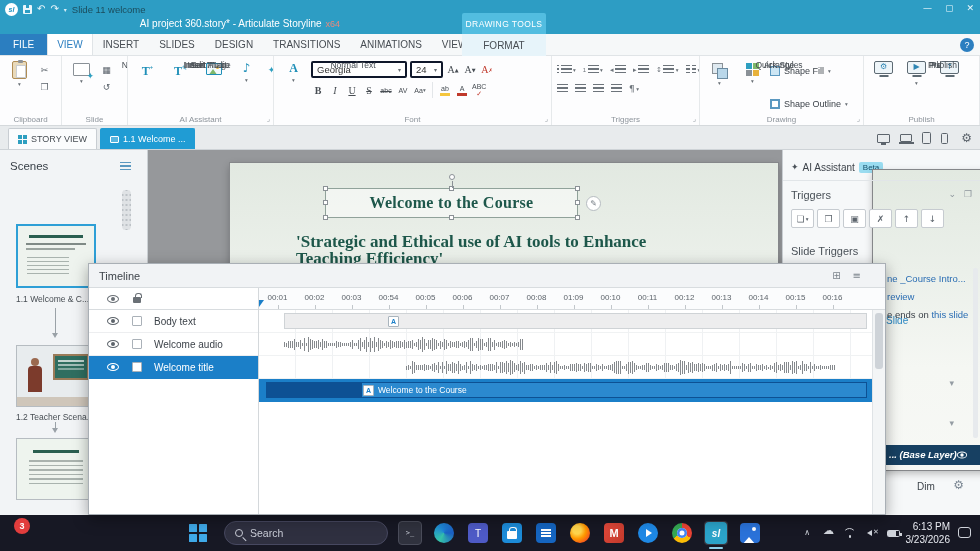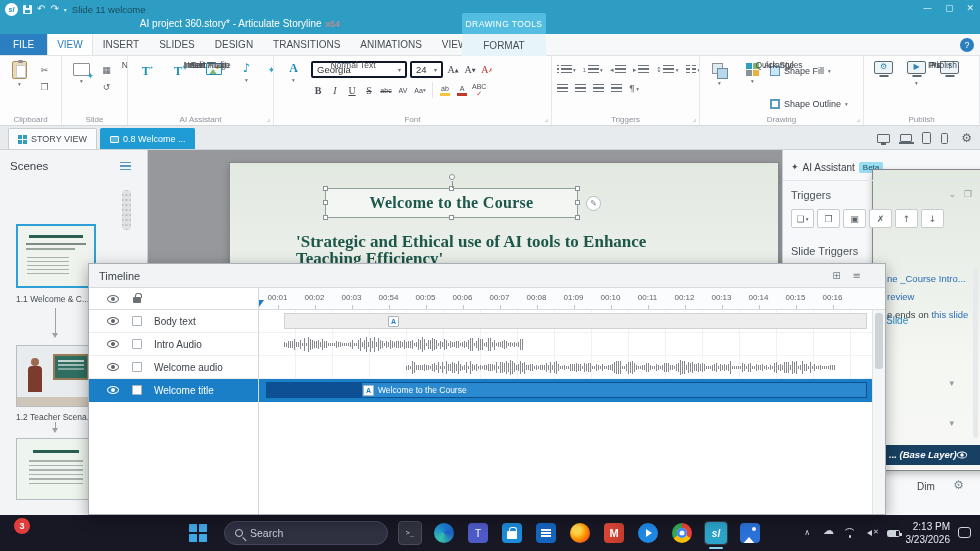--- a/index.html
+++ b/index.html
@@ -537,21 +537,21 @@
         <span class="gridic">
             <i></i>
             <i></i>
             <i></i>
             <i></i>
           </span>
         <span>STORY VIEW</span>
       </div>
       <div class="vtab active">
         <span class="slideic"></span>
-        <span>0.8 Welcome ...</span>
+        <span>1.1 Welcome ...</span>
       </div>
     </div>
     <div class="vdevices">
       <span class="d-mon"></span>
       <span class="d-lap"></span>
       <span class="d-tab"></span>
       <span class="d-ph"></span>
       <span class="gear sym">⚙</span>
     </div>
   </div>
@@ -689,25 +689,20 @@
     <div class="tl-body">
       <div class="tl-names">
         <div class="tl-nhead">
           <span class="ieye"></span>
           <span class="ilock"></span>
         </div>
         <div class="trow">
           <span class="ieye"></span>
           <span class="ck"></span>
           <span class="tname">Body text</span>
-        </div>
-        <div class="trow">
-          <span class="ieye"></span>
-          <span class="ck"></span>
-          <span class="tname">Intro Audio</span>
         </div>
         <div class="trow">
           <span class="ieye"></span>
           <span class="ck"></span>
           <span class="tname">Welcome audio</span>
         </div>
         <div class="trow sel">
           <span class="ieye"></span>
           <span class="ck"></span>
           <span class="tname">Welcome title</span>
@@ -1141,19 +1136,19 @@
     <span class="tbi" style="left:738px">
         <span class="photosic"></span>
       </span>
 
     <span class="tr tr-chev sym">∧</span>
     <span class="tr tr-cloud sym">☁</span>
     <span class="tr wifi"></span>
     <span class="tr volx"></span>
     <span class="tr bat"></span>
     <div class="tr tr-time">
-      <div>2:13 PM</div>
+      <div>6:13 PM</div>
       <div>3/23/2026</div>
     </div>
     <span class="tr tr-notif"></span>
   </footer>
 
 </div>
 
 </body></html>

